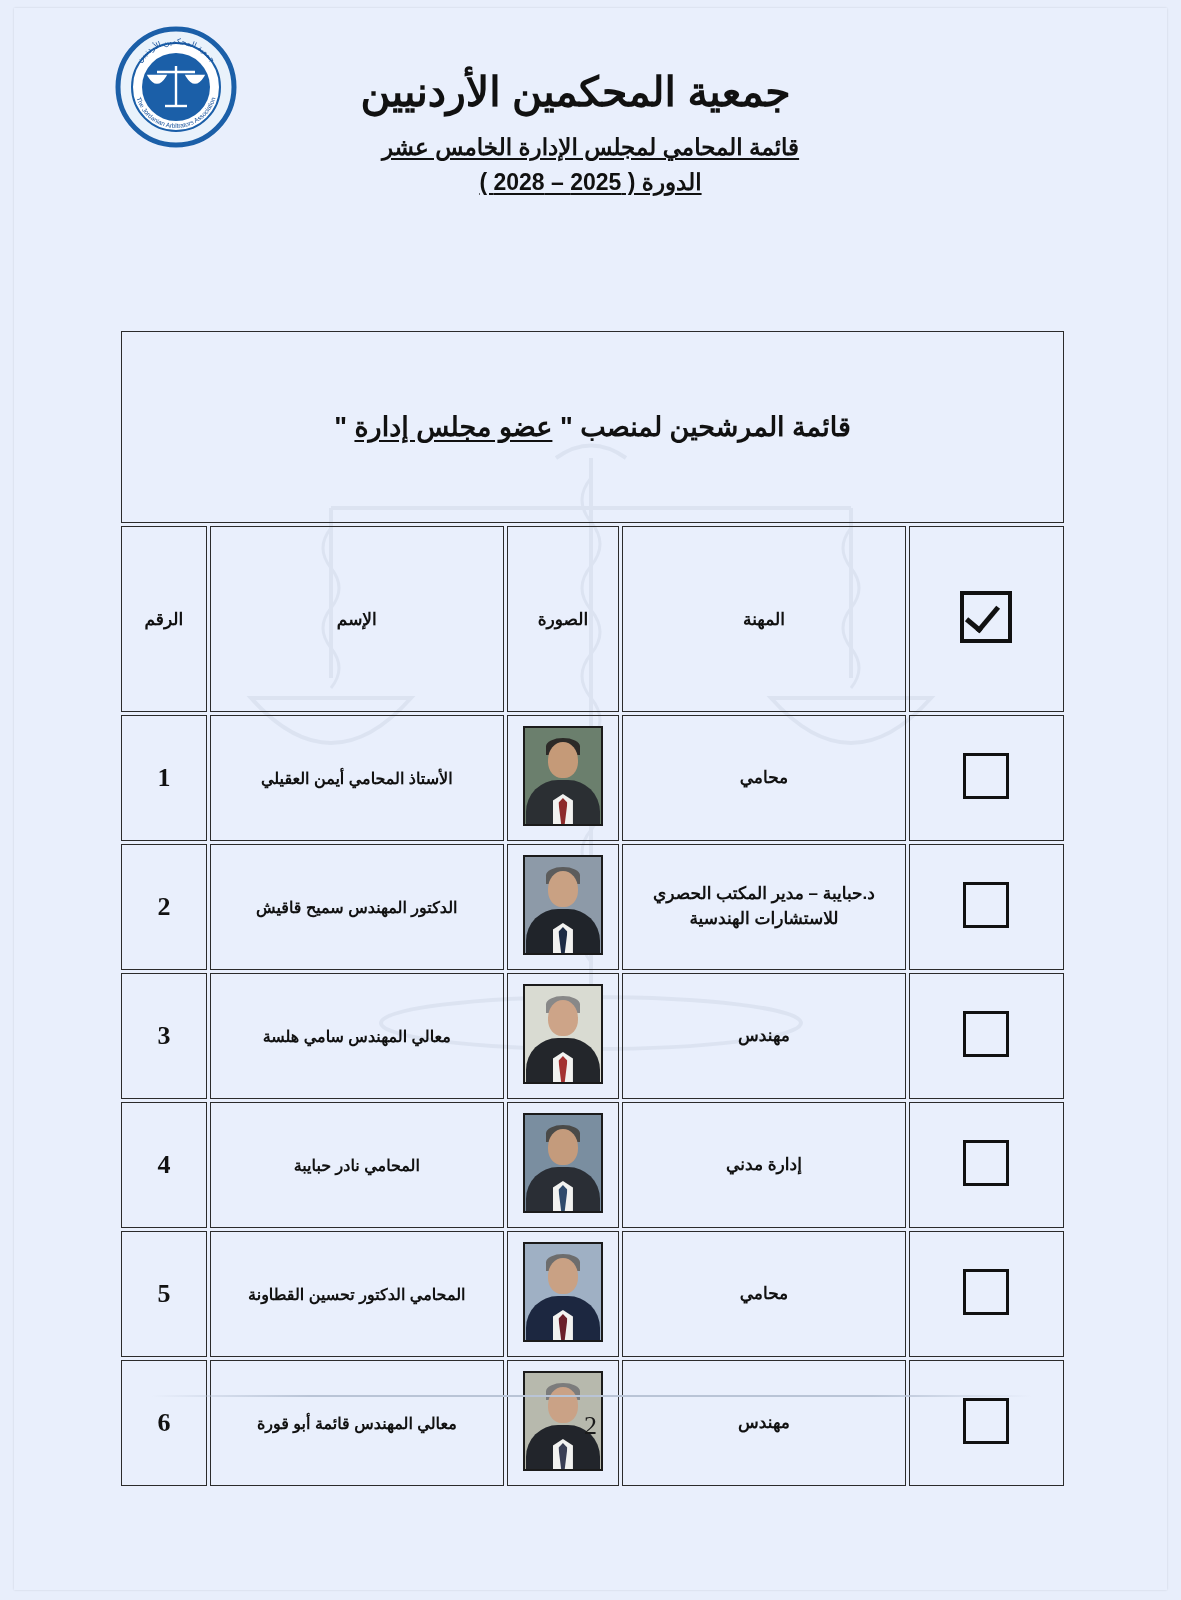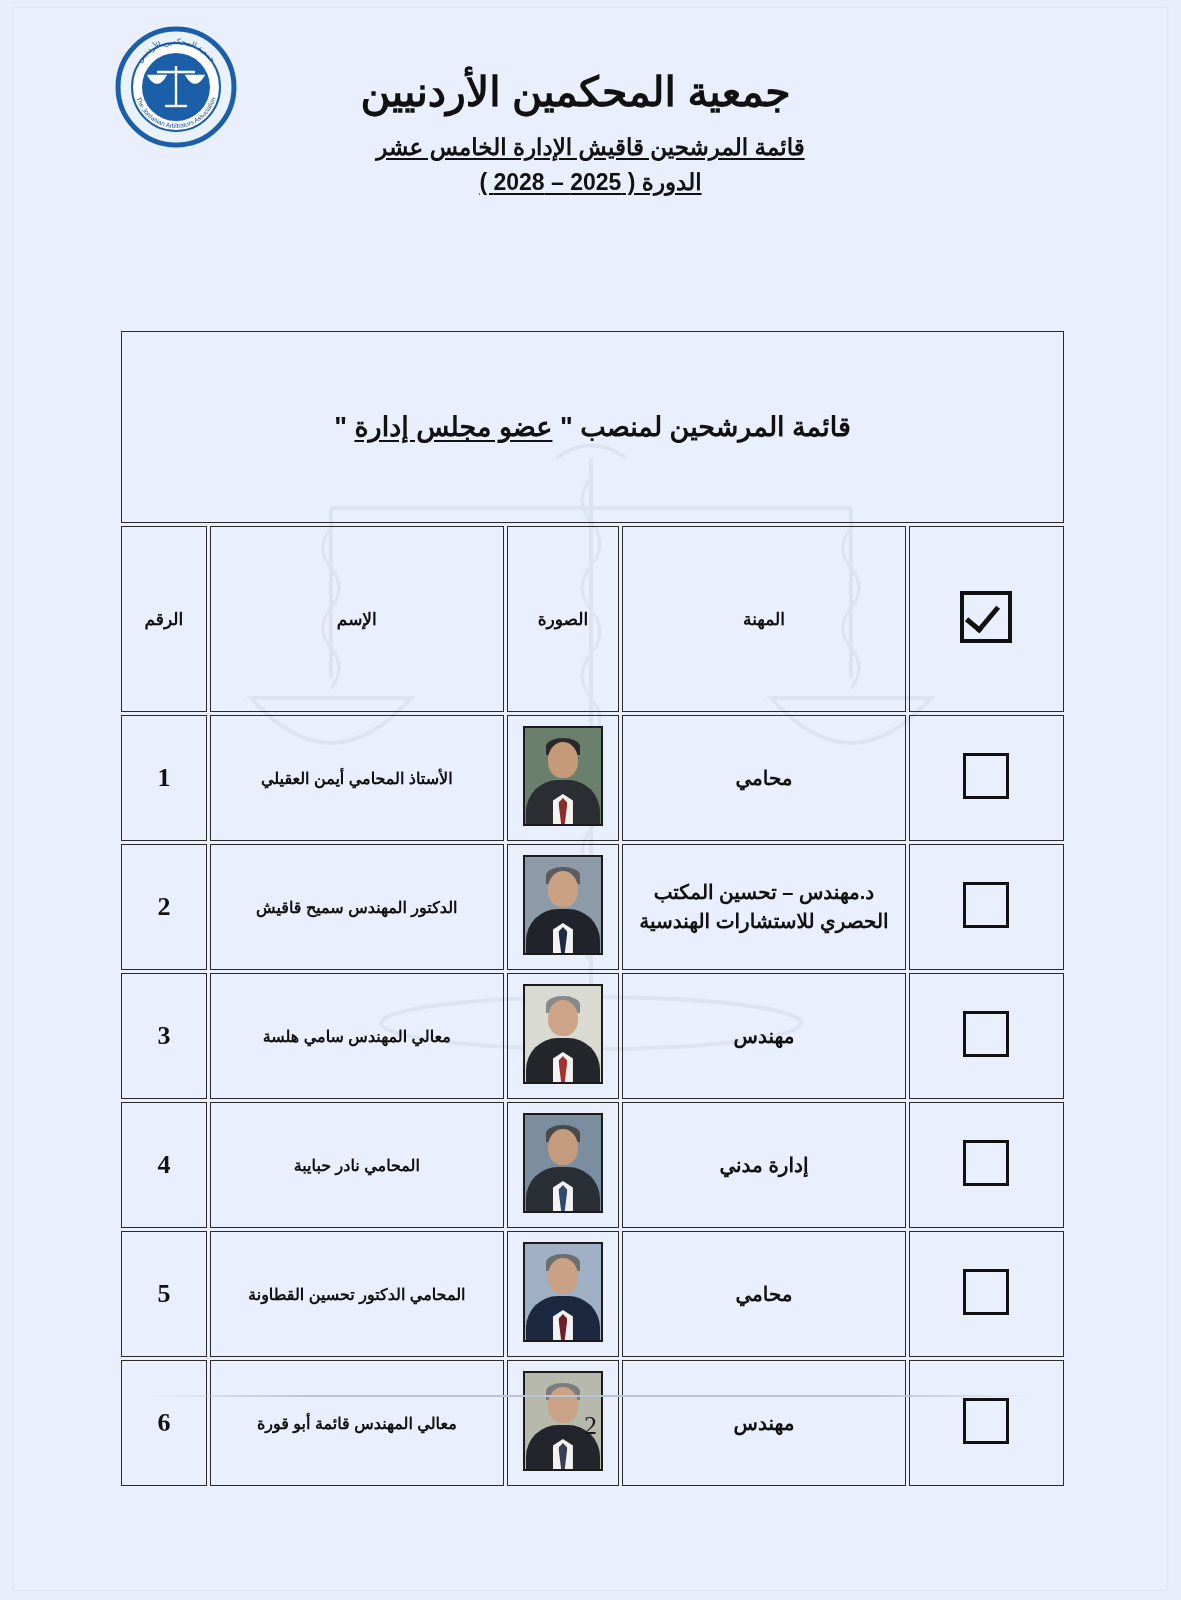--- a/index.html
+++ b/index.html
@@ -121,21 +121,21 @@
   .row-cell-num {
     font-size: 26px;
     font-weight: bold;
     font-family: "Liberation Serif", serif;
   }
   .row-cell-name {
     font-size: 16px;
     font-weight: bold;
   }
   .row-cell-job {
-    font-size: 20px;
+    font-size: 17px;
     font-weight: bold;
     line-height: 1.45;
   }
   tr.cand-row td { height: 112px; }
 
   
   .checkbox {
     width: 46px;
     height: 46px;
     border: 3.4px solid #111;
@@ -285,21 +285,21 @@
               <textPath href="#arcTop" startOffset="50%" text-anchor="middle">جمعية المحكمين الأردنيين</textPath>
             </text>
             <text font-size="6.4" fill="#15509a" font-family="Liberation Sans, sans-serif">
               <textPath href="#arcBot" startOffset="50%" text-anchor="middle">The Jordanian Arbitrators Association</textPath>
             </text>
           </svg>
         </div>
 
         <div class="assoc-title">جمعية المحكمين الأردنيين</div>
         <div class="sub-title">
-          <span>قائمة المرشحين قاقيش الإدارة الخامس عشر</span><br>
+          <span>قائمة المحامي لمجلس الإدارة الخامس عشر</span><br>
           <span>الدورة ( 2025 – 2028 )</span>
         </div>
       </div>
 
       <div class="table-wrap">
         <table class="ballot">
           <colgroup>
             <col class="col-check">
             <col class="col-job">
             <col class="col-photo">
@@ -335,21 +335,21 @@
                   <span class="shirt"></span>
                   <span class="tie" style="background:#8d2b2b"></span>
                 </span>
               </td>
               <td class="row-cell-name">الأستاذ المحامي أيمن العقيلي</td>
               <td class="row-cell-num">1</td>
             </tr>
 
             <tr class="cand-row">
               <td><span class="checkbox"></span></td>
-              <td class="row-cell-job">د.مهندس – تحسين المكتب الحصري للاستشارات الهندسية</td>
+              <td class="row-cell-job">د.حبايبة – مدير المكتب الحصري للاستشارات الهندسية</td>
               <td>
                 <span class="photo">
                   <span class="bg" style="background:#8d9aa8"></span>
                   <span class="hair" style="background:#5c5c5c"></span>
                   <span class="head" style="background:#c9a183"></span>
                   <span class="body" style="background:#20242a"></span>
                   <span class="shirt"></span>
                   <span class="tie" style="background:#1d2b44"></span>
                 </span>
               </td>

